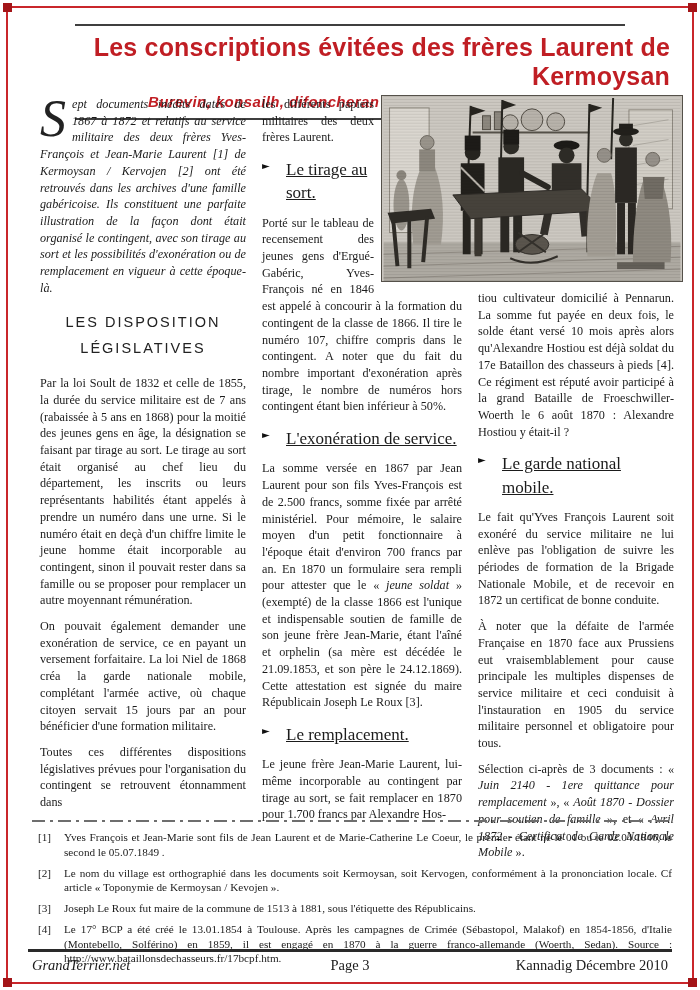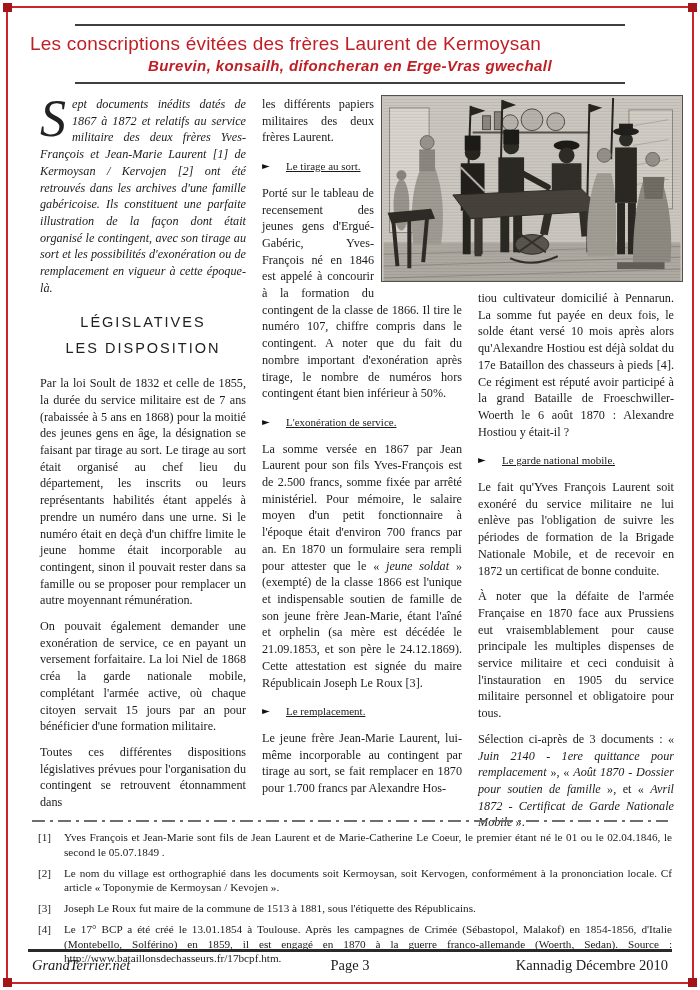--- a/index.html
+++ b/index.html
@@ -17,23 +17,23 @@
   
   .frame{position:absolute;inset:6px;border:2px solid var(--frame-red);pointer-events:none;}
   .corner{position:absolute;width:9px;height:9px;background:var(--frame-red-dark);}
   .corner.tl{top:3px;left:3px;} .corner.tr{top:3px;right:3px;}
   .corner.bl{bottom:3px;left:3px;} .corner.br{bottom:3px;right:3px;}
 
   
   .header{position:absolute;left:30px;right:30px;top:24px;}
   .hrule{border:0;border-top:2px solid var(--rule-dark);margin:0 45px;}
   .title{
-    text-align:left;color:var(--accent-red);
-    font-family:"Liberation Sans", sans-serif;font-weight:normal;
-    font-size:19px;margin:7px 0 2px;letter-spacing:.2px;
+    text-align:right;color:var(--accent-red);
+    font-family:"Liberation Sans", sans-serif;font-weight:bold;
+    font-size:25px;margin:7px 0 2px;letter-spacing:.2px;
   }
   .subtitle{
     text-align:center;color:var(--accent-red);
     font-family:"Liberation Sans", sans-serif;font-style:italic;font-weight:bold;
     font-size:15px;margin:0 0 8px;letter-spacing:.4px;
   }
 
   
   .col{position:absolute;font-size:12.2px;line-height:1.37;text-align:justify;}
   .col p{margin:0 0 9px;}
@@ -49,21 +49,21 @@
   .section-heading{
     font-family:"Liberation Sans", sans-serif;
     text-align:center;font-size:14.5px;letter-spacing:2px;
     margin:14px 0 14px;line-height:1.75;color:#222;
   }
   .section-heading span{display:block;}
 
   .bullet-head{position:relative;padding-left:24px;margin:12px 0 10px;text-align:left;}
   .bullet-head .tri{position:absolute;left:0;top:1px;font-size:10px;color:#111;
     font-family:"DejaVu Sans", sans-serif;}
-  .bullet-head .lbl{text-decoration:underline;font-size:11px;}
+  .bullet-head .lbl{text-decoration:underline;font-size:17px;}
 
   .wrap-spacer{float:right;width:88px;height:192px;}
 
   
   .engraving{
     position:absolute;left:381px;top:95px;width:302px;height:187px;
     border:1px solid #55514a;background:#c9c5be;overflow:hidden;
   }
   .engraving svg{display:block;width:100%;height:100%;}
 
@@ -100,22 +100,22 @@
 <div class="header">
   <hr class="hrule">
   <div class="title">Les conscriptions évitées des frères Laurent de Kermoysan</div>
   <div class="subtitle">Burevin, konsailh, difoncheran en Erge-Vras gwechall</div>
   <hr class="hrule">
 </div>
 
 <div class="col col1">
   <p class="lede"><span class="dropcap">S</span><span>ept documents inédits datés de 1867 à 1872 et relatifs au service militaire des deux frères Yves-François et Jean-Marie Laurent [1] de Kermoysan / Kervojen [2] ont été retrouvés dans les archives d'une famille gabéricoise. Ils constituent une parfaite illustration de la façon dont était organisé le contingent, avec son tirage au sort et les possibilités d'exonération ou de remplacement en vigueur à cette époque-là.</span></p>
   <div class="section-heading">
+    <span>LES DISPOSITION</span>
     <span>LÉGISLATIVES</span>
-    <span>LES DISPOSITION</span>
   </div>
   <p>Par la loi Soult de 1832 et celle de 1855, la durée du service militaire est de 7 ans (rabaissée à 5 ans en 1868) pour la moitié des jeunes gens en âge, la désignation se faisant par tirage au sort. Le tirage au sort était organisé au chef lieu du département, les inscrits ou leurs représentants habilités étant appelés à prendre un numéro dans une urne. Si le numéro était en deçà d'un chiffre limite le jeune homme était incorporable au contingent, sinon il pouvait rester dans sa famille ou se proposer pour remplacer un autre moyennant rémunération.</p>
   <p>On pouvait également demander une exonération de service, ce en payant un versement forfaitaire. La loi Niel de 1868 créa la garde nationale mobile, complétant l'armée active, où chaque citoyen servait 15 jours par an pour bénéficier d'une formation militaire.</p>
   <p>Toutes ces différentes dispositions législatives prévues pour l'organisation du contingent se retrouvent étonnamment dans</p>
 </div>
 
 <div class="col col2">
   <div class="wrap-spacer"></div>
   <p>les différents papiers militaires des deux frères Laurent.</p>
   <div class="bullet-head">

